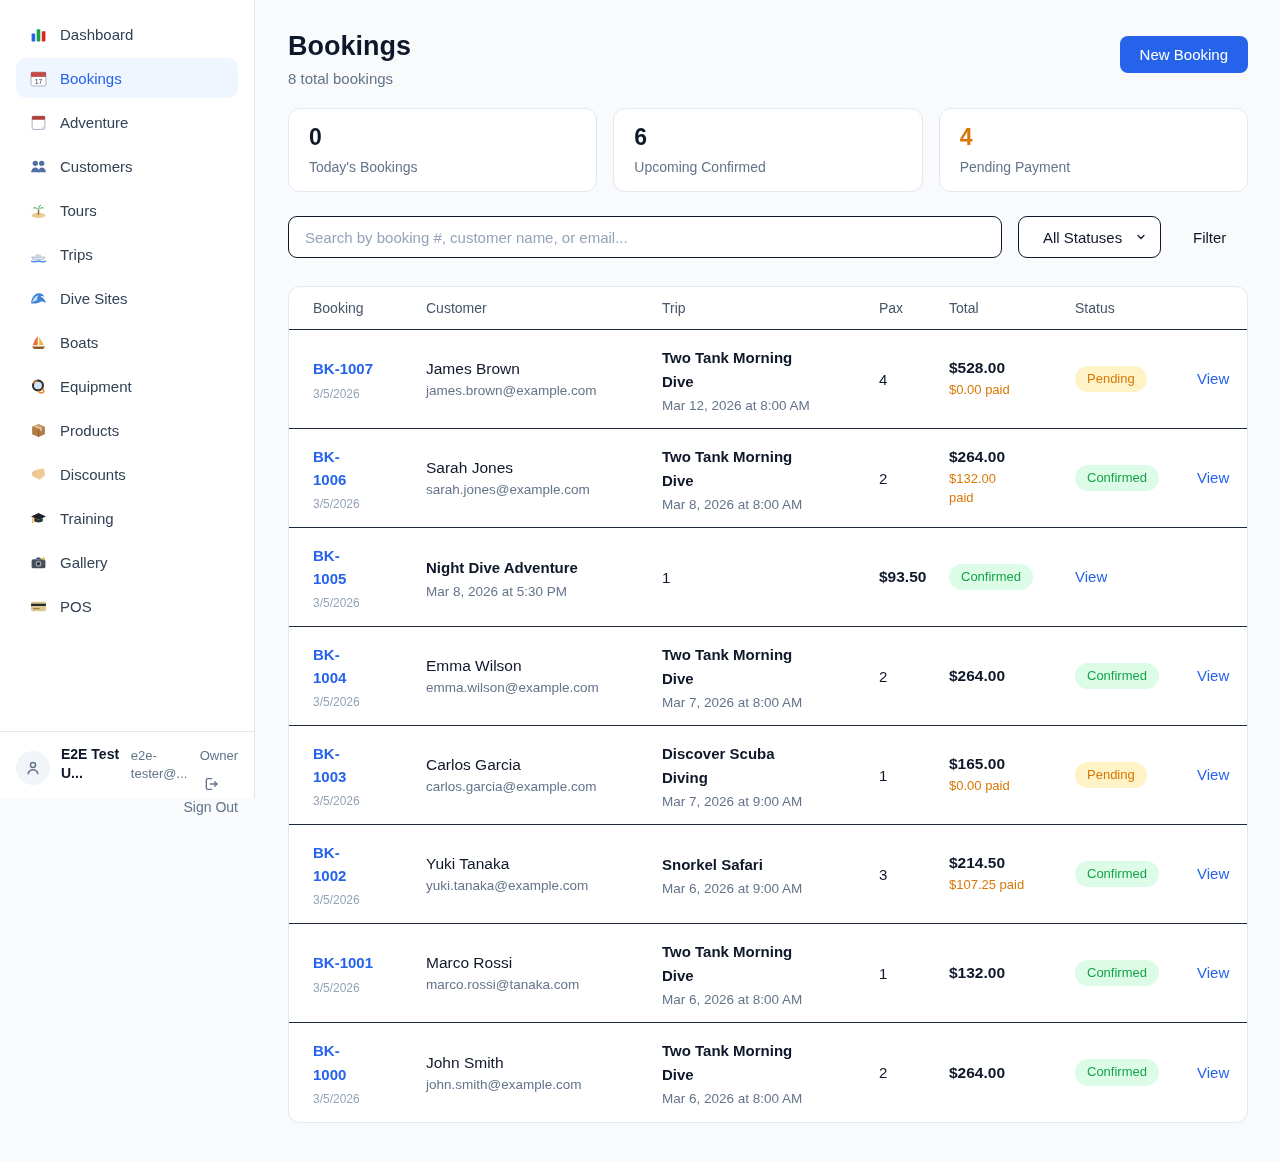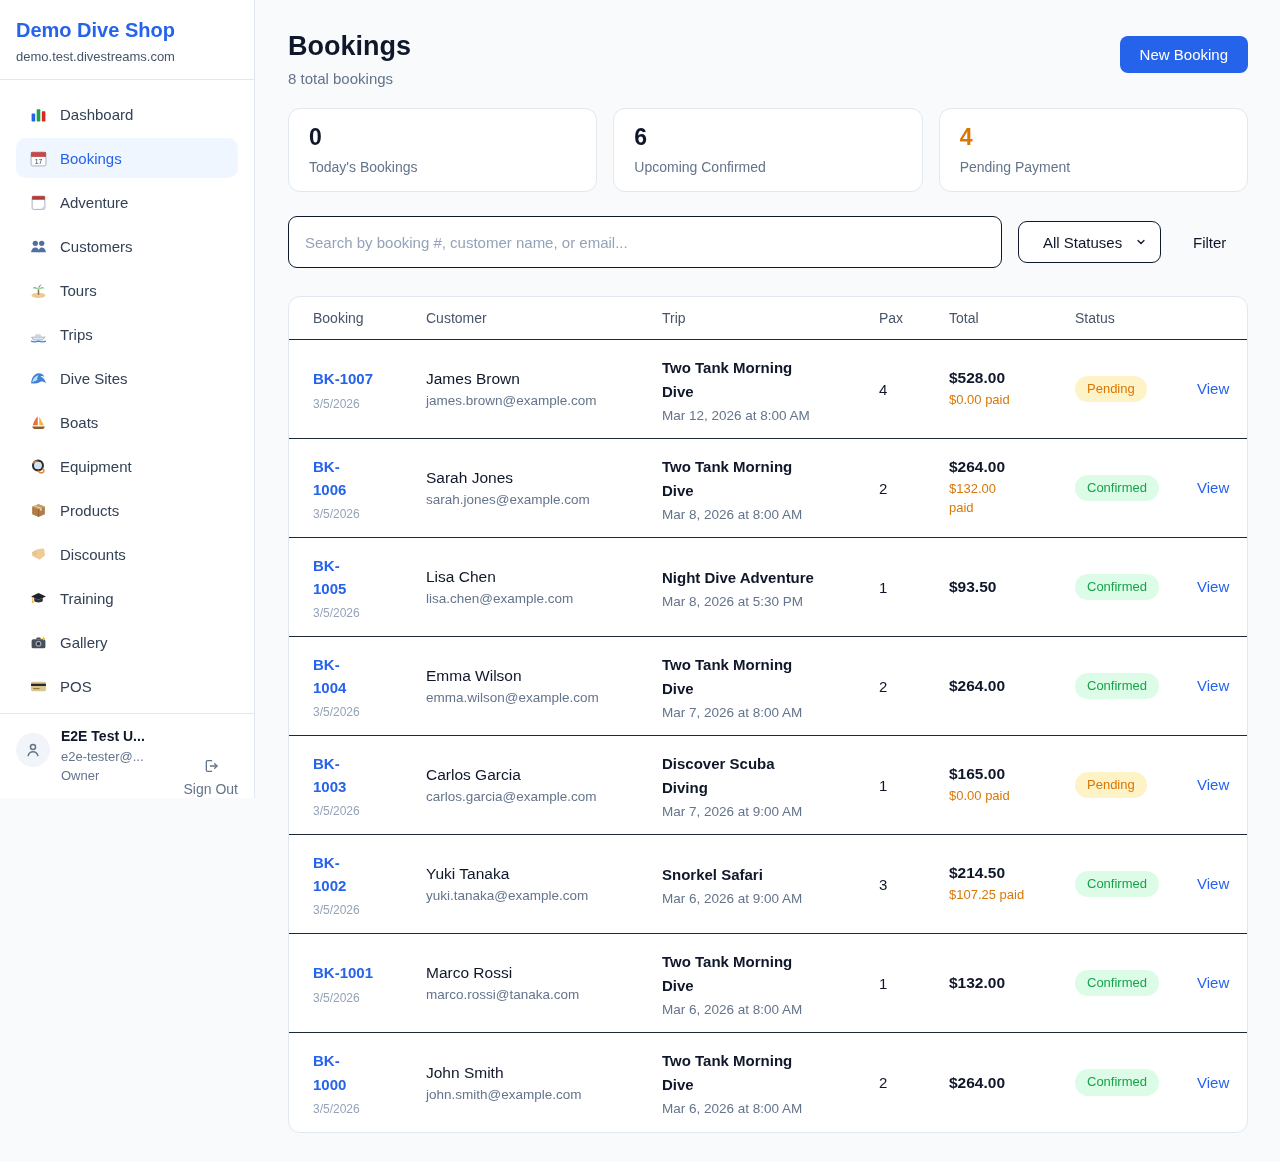--- a/index.html
+++ b/index.html
@@ -31,21 +31,21 @@
   .nav-icon{width:18px;height:18px;display:inline-flex;align-items:center;justify-content:center;flex:0 0 18px;}
   .nav-icon svg{width:17px;height:17px;display:block;}
   .user-section{
     position:absolute;bottom:0;left:0;width:100%;border-top:1px solid var(--card-border);
     padding:13px 16px;display:flex;gap:11px;align-items:flex-start;background:var(--panel);
   }
   .avatar{
     width:34px;height:34px;border-radius:50%;background:#f1f5f9;display:flex;
     align-items:center;justify-content:center;margin-top:6px;flex:0 0 34px;
   }
-  .user-info{display:flex;flex-direction:column;line-height:1.35;min-width:0;justify-content:space-between;}
+  .user-info{display:flex;flex-direction:row;line-height:1.35;min-width:0;justify-content:space-between;}
   .user-name{font-size:14px;font-weight:bold;color:var(--dark);}
   .user-email{font-size:13px;color:var(--gray);margin-top:2px;}
   .user-role{font-size:13px;color:var(--gray);margin-top:2px;}
   .signout{
     position:absolute;right:16px;top:44px;display:flex;align-items:center;gap:7px;
     font-size:14px;color:var(--gray);cursor:pointer;white-space:nowrap;flex-direction:column;
   }
   
   .main{position:absolute;left:288px;top:0;width:960px;}
   .page-header{display:flex;justify-content:space-between;align-items:flex-start;margin-top:31px;}
@@ -58,21 +58,21 @@
   }
   .stats{display:flex;gap:16px;margin-top:21px;}
   .stat-card{
     flex:1;background:var(--panel);border:1px solid var(--card-border);border-radius:12px;
     padding:15px 20px;height:84px;
   }
   .stat-value{font-size:23px;font-weight:bold;color:var(--dark);line-height:1.2;}
   .stat-label{font-size:14px;color:var(--gray);margin-top:7px;}
   .filter-row{display:flex;align-items:center;margin-top:24px;gap:16px;}
   .search-input{
-    width:714px;height:52px;border:1px solid var(--dark);border-radius:9px;padding:0 16px;
+    width:714px;height:42px;border:1px solid var(--dark);border-radius:9px;padding:0 16px;
     font-size:15px;color:var(--dark);background:var(--panel);outline:none;
     font-family:"Liberation Sans",sans-serif;
   }
   .search-input::placeholder{color:var(--light-gray);}
   .status-select{
     width:143px;height:42px;border:1px solid var(--dark);border-radius:9px;background:var(--panel);
     display:flex;align-items:center;justify-content:space-between;padding:0 13px 0 24px;
     font-size:15px;color:var(--dark);cursor:pointer;
   }
   .filter-btn{
@@ -103,24 +103,20 @@
   }
   .badge.pending{background:var(--amber-bg);color:var(--amber);}
   .badge.confirmed{background:var(--green-bg);color:var(--green);}
   .view-link{font-size:15px;font-weight:500;color:var(--accent);cursor:pointer;}
   .cell{min-width:0;}
 </style>
 </head>
 <body>
 
 <aside class="sidebar">
-  <div class="logo-section">
-    <div class="shop-name">Demo Dive Shop</div>
-    <div class="shop-domain">demo.test.divestreams.com</div>
-  </div>
   <nav class="nav">
       <div class="nav-item">
       <span class="nav-icon">
           <svg viewBox="0 0 16 16">
             <rect x="1.5" y="7" width="3.4" height="7.5" rx=".6" fill="#2563eb"></rect>
             <rect x="6.3" y="3" width="3.4" height="11.5" rx=".6" fill="#16a34a"></rect>
             <rect x="11.1" y="5" width="3.4" height="9.5" rx=".6" fill="#dc2626"></rect>
           </svg>
         </span>
       <span>Dashboard</span>
@@ -386,24 +382,20 @@
         <span class="view-link">View</span>
       </div>
     </div>
         <div class="tgrid trow">
       <div class="cell">
         <div class="booking-id">BK-
 1005</div>
         <div class="booking-date">3/5/2026</div>
       </div>
       <div class="cell">
-        <div class="cust-name">Lisa Chen</div>
-        <div class="cust-email">lisa.chen@example.com</div>
-      </div>
-      <div class="cell">
         <div class="trip-name">Night Dive Adventure</div>
         <div class="trip-date">Mar 8, 2026 at 5:30 PM</div>
       </div>
       <div class="cell pax">1</div>
       <div class="cell">
         <div class="total">$93.50</div>
 
       </div>
       <div class="cell">
         <span class="badge confirmed">Confirmed</span>

